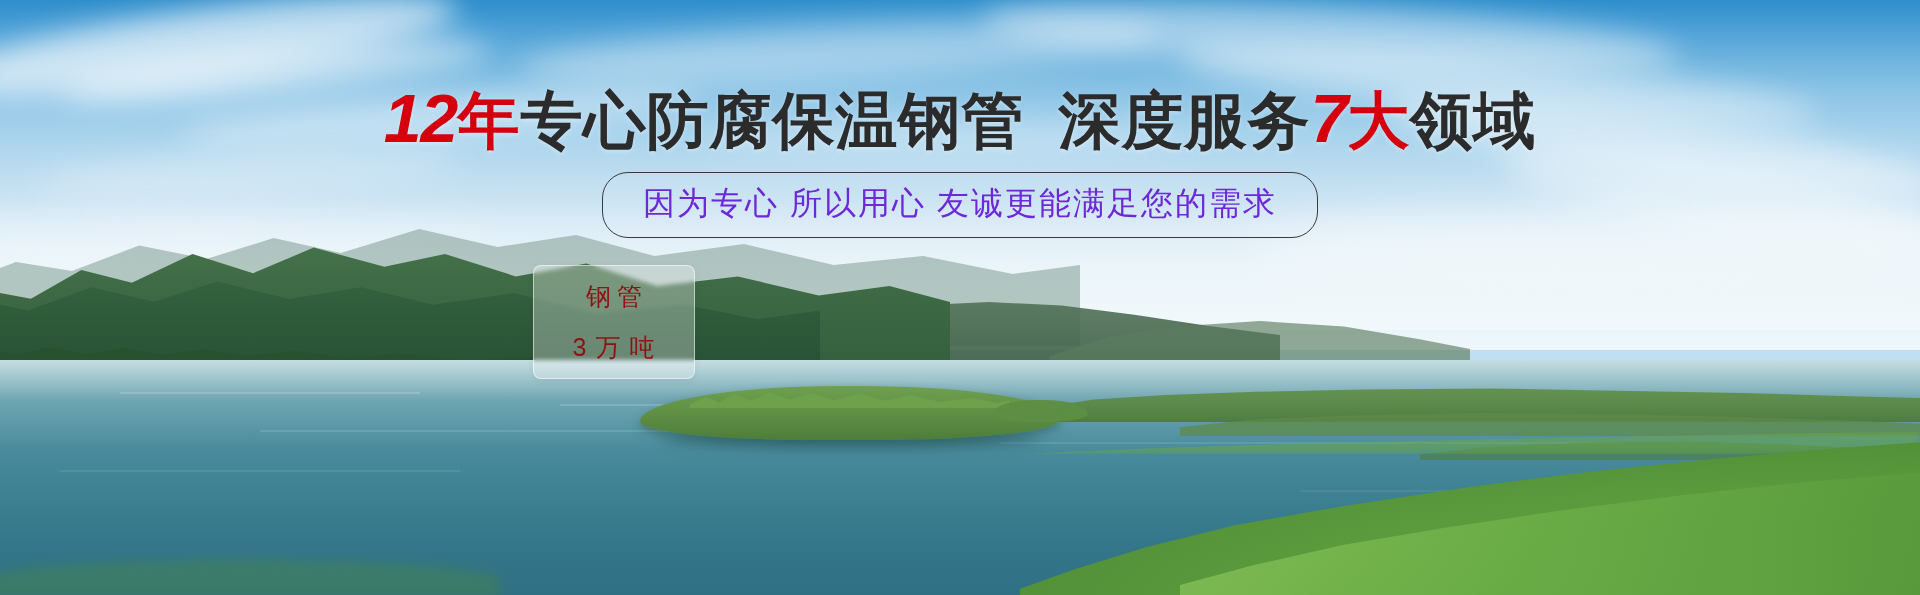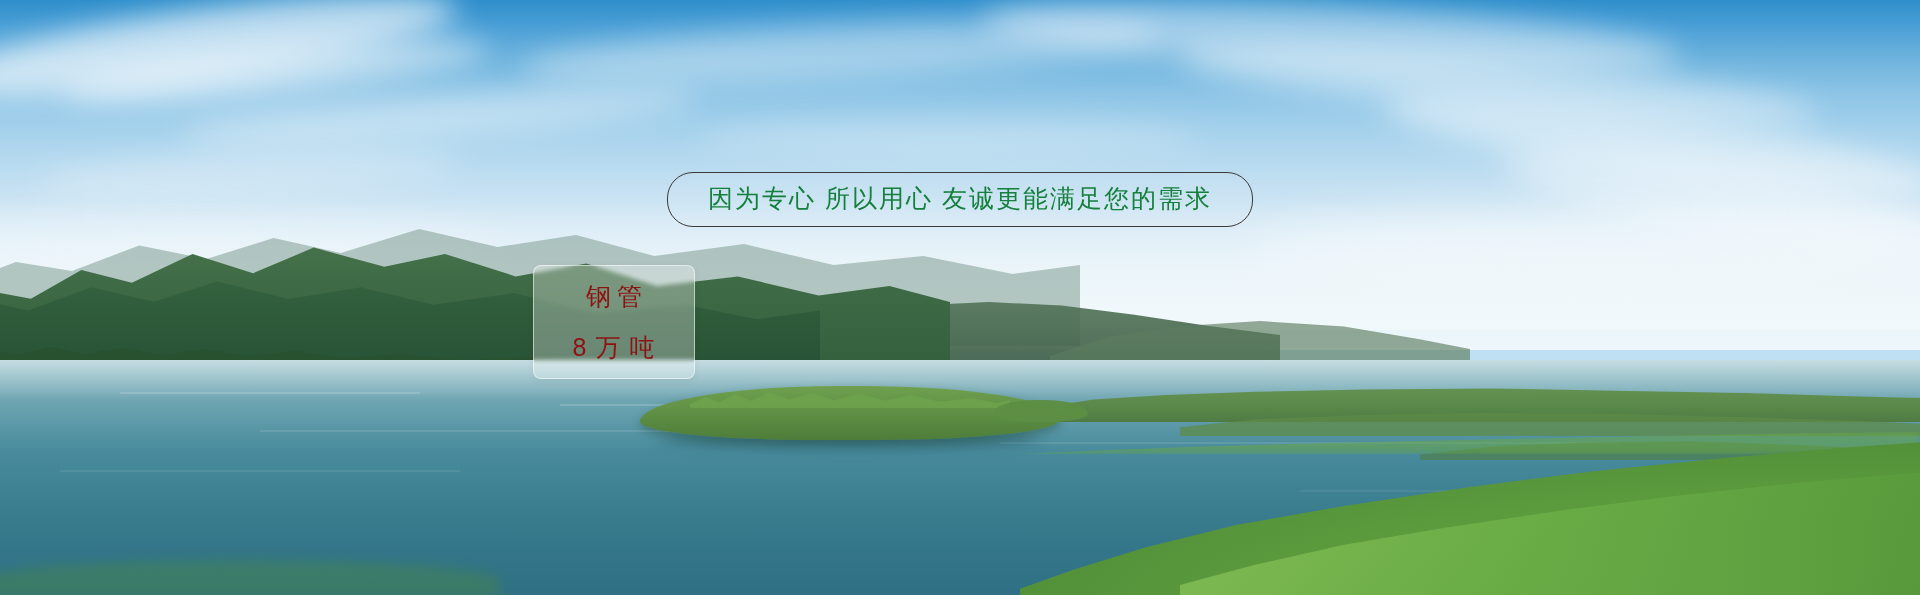--- a/index.html
+++ b/index.html
@@ -208,21 +208,21 @@
   .hl-gap{display:inline-block;width:34px;}
 
   .subtitle-wrap{
     position:absolute;left:0;top:172px;width:1920px;text-align:center;
   }
   .subtitle{
     display:inline-block;
     padding:9px 40px 11px 40px;
     border:1.6px solid #3a3a3a;
     border-radius:26px;
-    font-size:25px;color:#15803d;letter-spacing:2px;
+    font-size:32px;color:#6d28d9;letter-spacing:2px;
     white-space:nowrap;
     background:rgba(255,255,255,.04);
   }
 
   
   .cards{
     position:absolute;left:533px;top:265px;
     display:flex;gap:24px;
   }
   .card{
@@ -287,29 +287,32 @@
   <div class="island-shadow"></div>
   <div class="island"></div>
   <div class="island-tuft"></div>
   <div class="island-small"></div>
 
   <div class="grass-edge"></div>
   <div class="grass"></div>
   <div class="grass2"></div>
   <div class="grass-left"></div>
 
+  <div class="headline">
+    <span class="hl-red hl-num">12</span><span class="hl-red">年</span><span class="hl-dark">专心防腐保温钢管</span><span class="hl-gap"></span><span class="hl-dark">深度服务</span><span class="hl-red hl-num">7</span><span class="hl-red">大</span><span class="hl-dark">领域</span>
+  </div>
 
   <div class="subtitle-wrap">
     <div class="subtitle">因为专心 所以用心 友诚更能满足您的需求</div>
   </div>
 
   <div class="cards">
 
     <div class="card">
       <div class="card-title">钢管</div>
-      <div class="card-value"><span>8 万 吨</span></div>
+      <div class="card-value"><span>3 万 吨</span></div>
     </div>
 
 
 
   </div>
 
 </div>
 
 </body></html>

